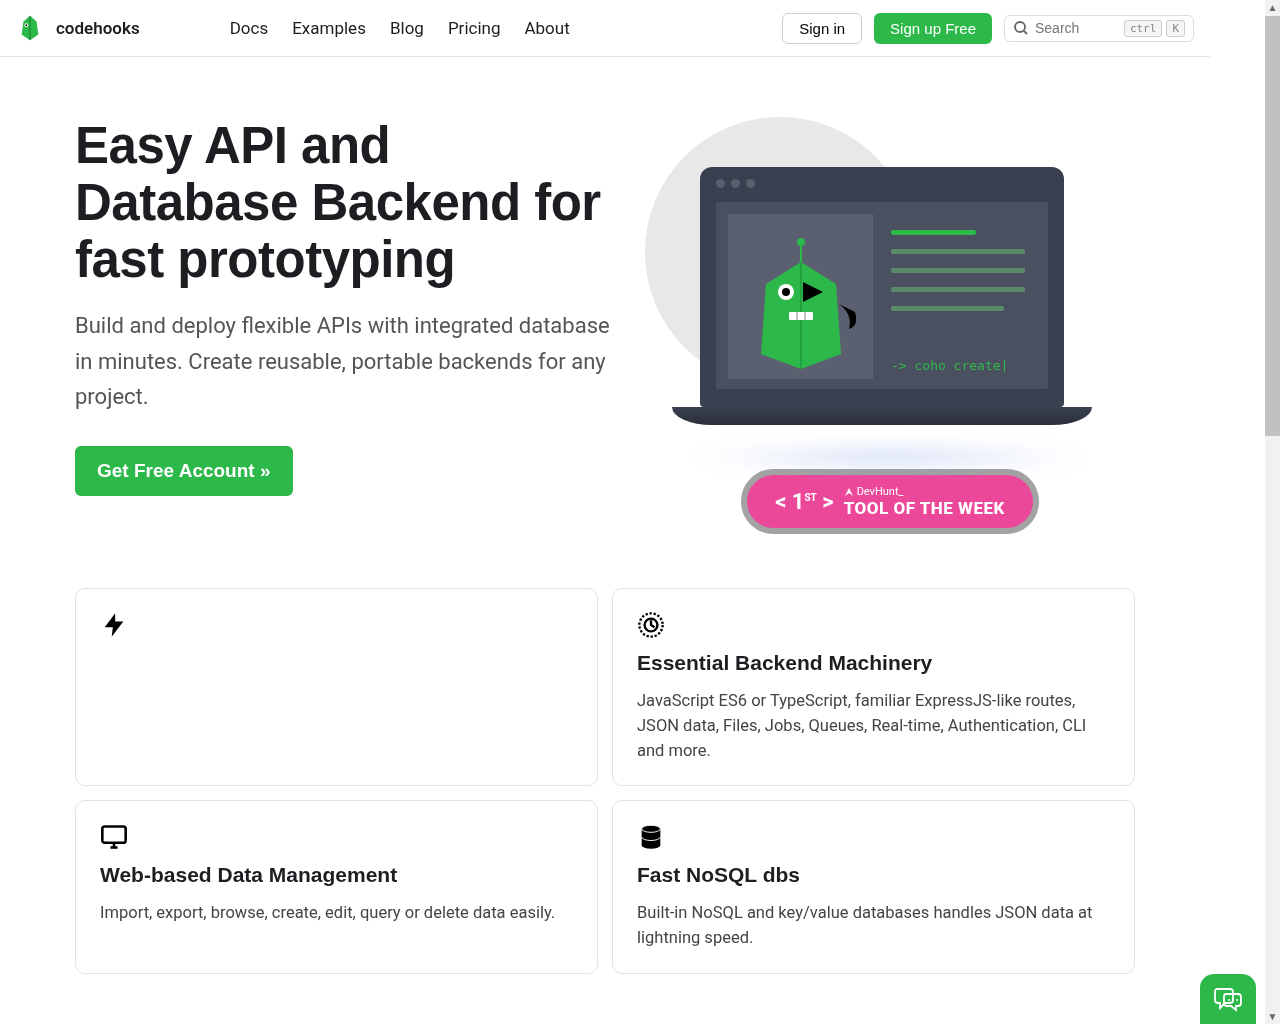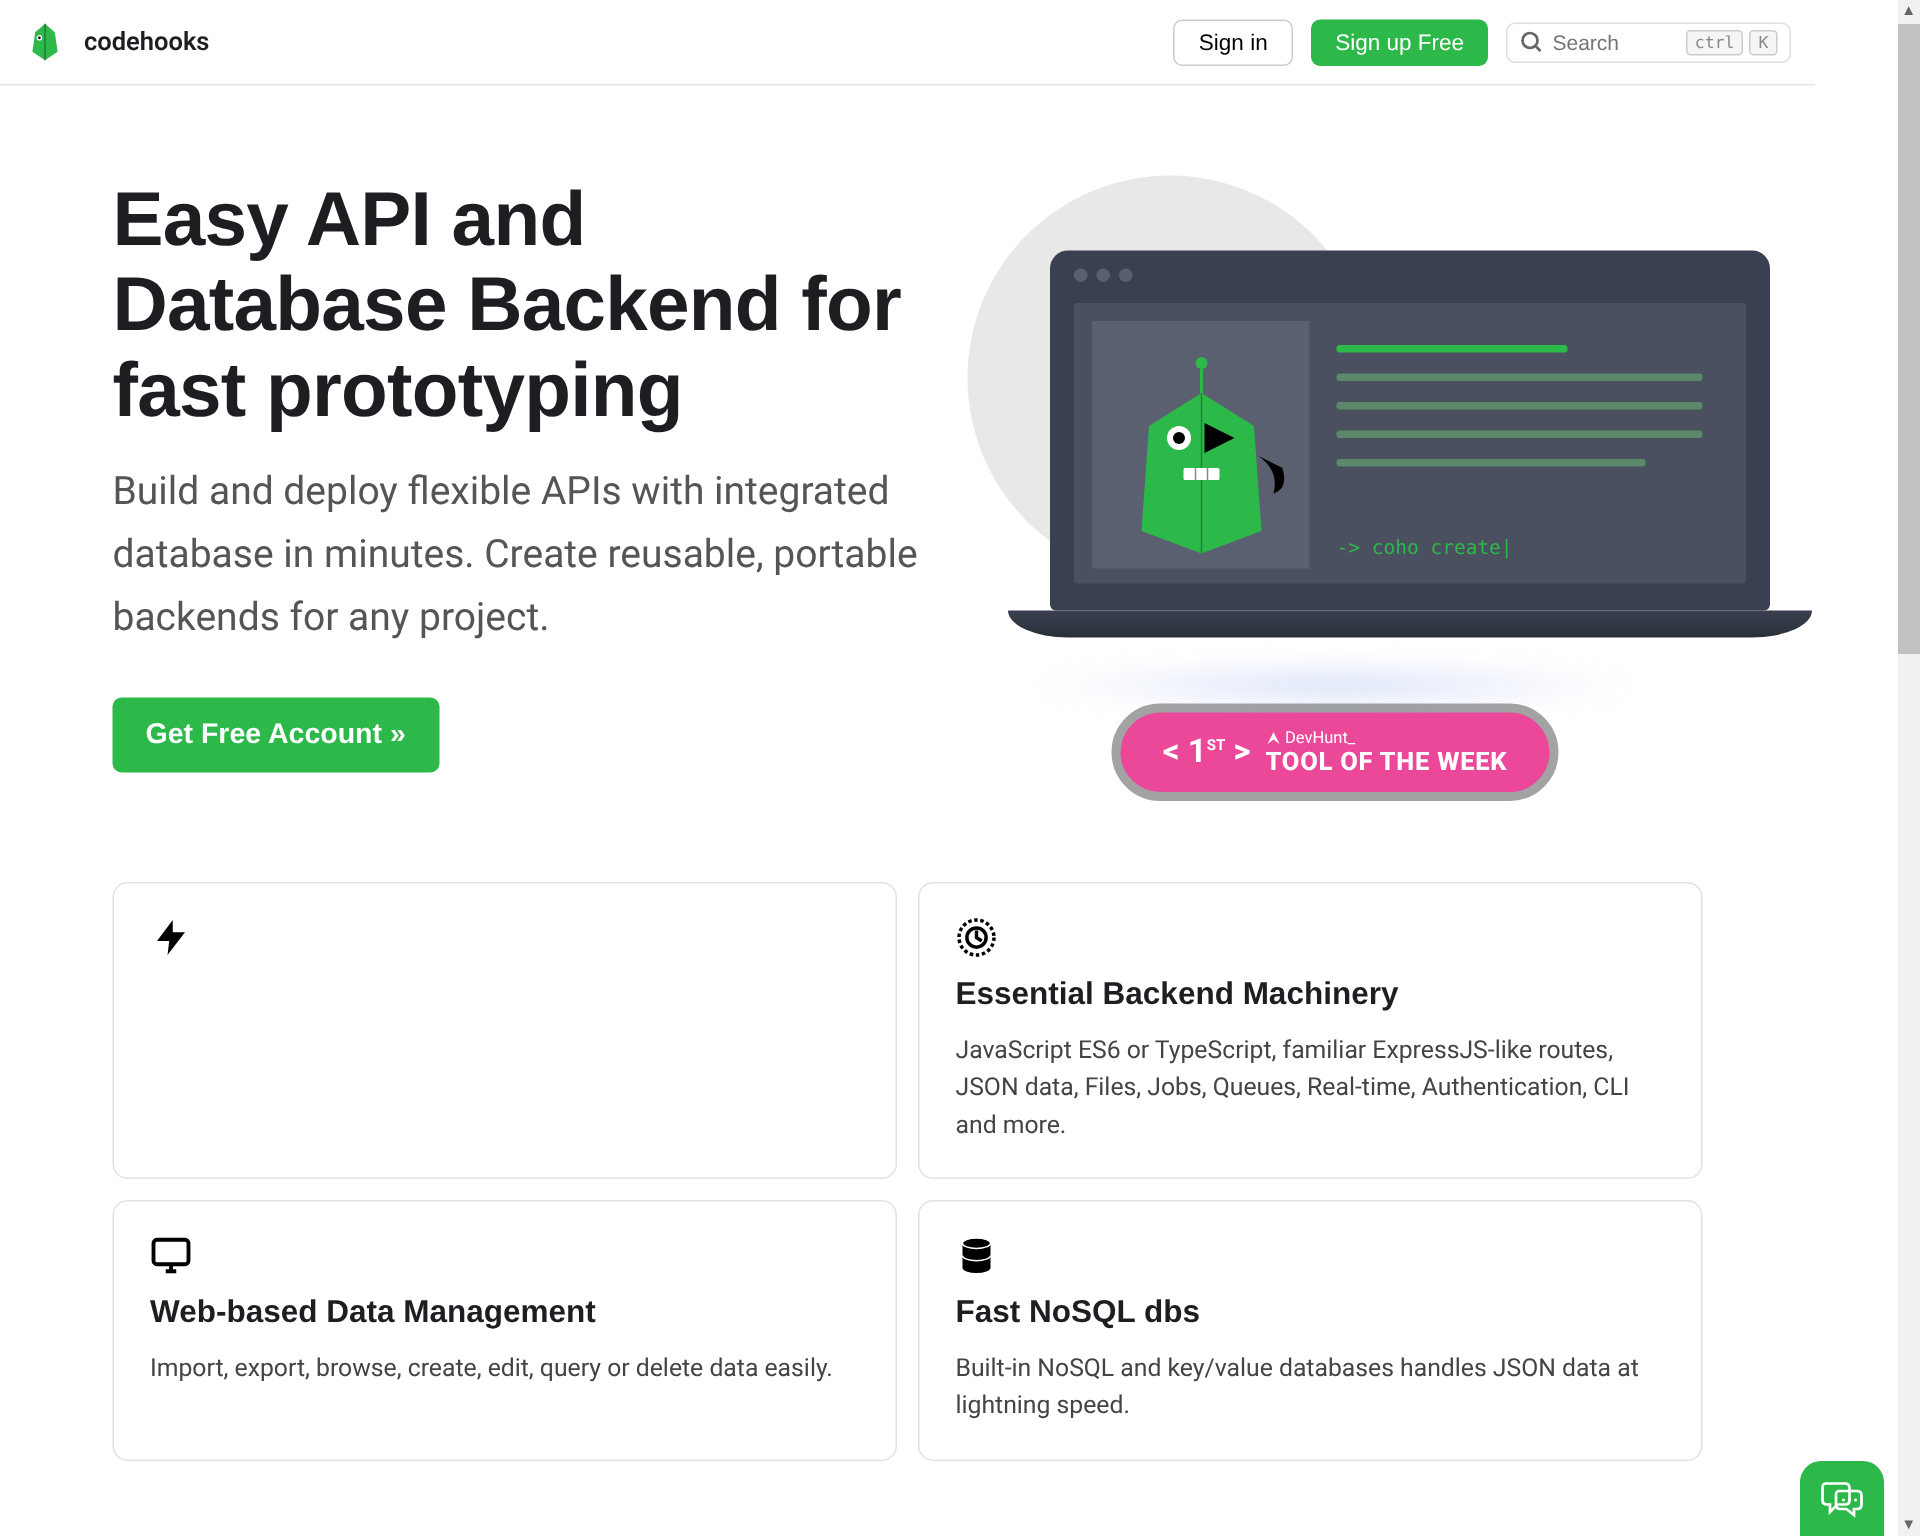--- a/index.html
+++ b/index.html
@@ -18,28 +18,28 @@
 .btn-primary { background: #2db84a; color: #fff; border: none; padding: 7px 16px; border-radius: 6px; font-size: 15px; font-weight: 500; cursor: pointer; }
 .search-box { display: flex; align-items: center; gap: 6px; border: 1px solid #ddd; border-radius: 6px; padding: 4px 8px; width: 190px; }
 .search-box input { border: none; outline: none; font-size: 14px; flex: 1; color: #888; width: 70px; }
 .kbd-group { display: flex; gap: 4px; }
 .kbd { border: 1px solid #ccc; border-radius: 3px; padding: 1px 5px; font-size: 11px; font-family: monospace; background: #f5f5f5; color: #888; }
 
 
 .hero { display: flex; padding: 60px 75px 40px; gap: 30px; }
 .hero-left { flex: 0 0 540px; }
 .hero-title { font-size: 51px; font-weight: 800; line-height: 1.12; margin-bottom: 20px; font-family: Arial, sans-serif; letter-spacing: -0.5px; }
-.hero-sub { font-size: 26px; color: #555; line-height: 1.6; margin-bottom: 32px; }
+.hero-sub { font-size: 22px; color: #555; line-height: 1.6; margin-bottom: 32px; }
 .hero-cta { background: #2db84a; color: #fff; border: none; padding: 14px 22px; border-radius: 6px; font-size: 19px; font-weight: 700; cursor: pointer; font-family: Arial, sans-serif; }
 
 
 .hero-right { flex: 1; display: flex; flex-direction: column; align-items: center; justify-content: center; }
 .illustration { position: relative; width: 490px; height: 320px; }
 .circle-bg { position: absolute; left: 0; top: 0; width: 270px; height: 270px; background: #e8e8e8; border-radius: 50%; }
-.laptop { position: absolute; left: 55px; top: 50px; width: 480px; height: 240px; background: #3a4050; border-radius: 12px 12px 4px 4px; }
+.laptop { position: absolute; left: 55px; top: 50px; width: 364px; height: 240px; background: #3a4050; border-radius: 12px 12px 4px 4px; }
 .laptop-base { position: absolute; bottom: -18px; left: -28px; right: -28px; height: 18px; background: linear-gradient(#3a4050, #2a2f3a); border-radius: 0 0 40px 40px / 0 0 18px 18px; }
 .window-dots { position: absolute; top: 12px; left: 16px; display: flex; gap: 6px; }
 .dot { width: 9px; height: 9px; border-radius: 50%; background: #5a5f6e; }
 .code-area { position: absolute; top: 35px; left: 16px; right: 16px; bottom: 18px; background: #4a5060; border-radius: 2px; }
 .avatar-box { position: absolute; top: 12px; left: 12px; width: 145px; height: 165px; background: #5a6070; }
 .robot { position: absolute; left: 50%; top: 50%; transform: translate(-50%, -45%); }
 .code-lines { position: absolute; top: 28px; left: 175px; right: 16px; }
 .code-line { height: 5px; border-radius: 2px; margin-bottom: 14px; }
 .cl1 { background: #2db84a; width: 60%; }
 .cl2 { background: #5a8a6a; width: 95%; }
@@ -86,20 +86,27 @@
     <span class="logo">
       <svg viewBox="0 0 30 30" width="28" height="28">
         <path d="M15 2 L8 8 L6 22 L15 28 L24 22 L22 8 Z" fill="#2db84a"></path>
         <line x1="15" y1="2" x2="15" y2="28" stroke="#1a7a2e" stroke-width="1"></line>
         <circle cx="11" cy="12" r="2" fill="#fff"></circle>
             <circle cx="11" cy="12" r="1" fill="#000"></circle>
       </svg>
     </span>
     <span class="brand">codehooks</span>
   </div>
+  <nav class="nav">
+    <a href="#">Docs</a>
+    <a href="#">Examples</a>
+    <a href="#">Blog</a>
+    <a href="#">Pricing</a>
+    <a href="#">About</a>
+  </nav>
   <div class="header-right">
     <button class="btn-outline">Sign in</button>
     <button class="btn-primary">Sign up Free</button>
     <div class="search-box">
       <span>
         <svg width="16" height="16" viewBox="0 0 16 16">
               <circle cx="7" cy="7" r="5" fill="none" stroke="#666" stroke-width="1.8"></circle>
               <line x1="11" y1="11" x2="14" y2="14" stroke="#666" stroke-width="1.8"></line>
             </svg>
       </span>

